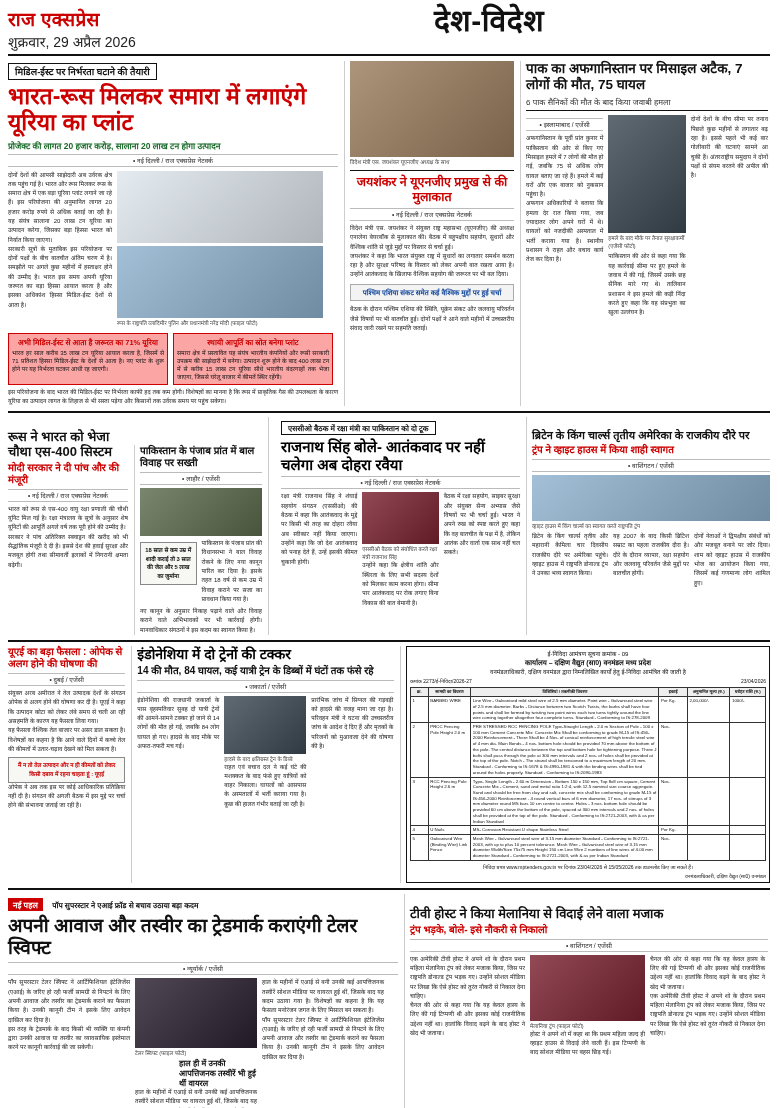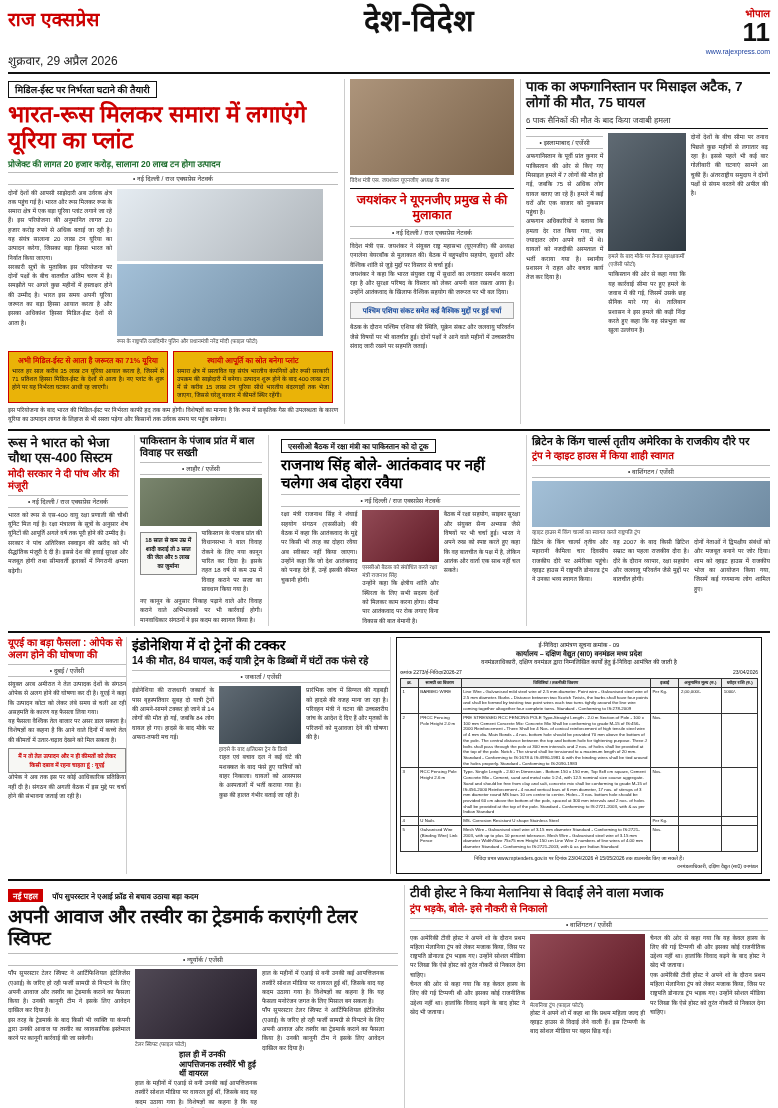--- a/index.html
+++ b/index.html
@@ -10,21 +10,21 @@
     font-family: "Liberation Sans", sans-serif;
     color:#111;
     overflow:hidden;
   }
   .page { width:778px; height:1108px; padding:6px 8px 4px 8px; position:relative; }
 
   
   .masthead { display:flex; align-items:flex-start; justify-content:space-between; border-bottom:2px solid #111; padding-bottom:3px; }
   .mh-left { width:200px; }
   .mh-logo { color:#c00; font-size:19px; font-weight:bold; letter-spacing:.3px; }
-  .mh-date { font-size:12px; margin-top:20px; color:#222; }
+  .mh-date { font-size:14px; margin-top:0; color:#222; }
   .mh-center { text-align:center; flex:1; }
   .mh-title { font-size:30px; font-weight:bold; letter-spacing:.5px; line-height:1; }
   .mh-right { width:140px; text-align:right; }
   .mh-city { color:#c00; font-size:10px; font-weight:bold; }
   .mh-pageno { font-size:26px; font-weight:bold; line-height:.95; }
   .mh-url { font-size:7px; color:#1a3f9e; margin-top:3px; }
 
   
   .kicker { display:inline-block; font-size:9.5px; font-weight:bold; border:1px solid #111; padding:1px 6px; }
   .byline { font-size:6.5px; color:#333; border-top:1px solid #bbb; border-bottom:1px solid #bbb; padding:1px 0; margin:3px 0; text-align:center; }
@@ -45,46 +45,46 @@
   .cap { font-size:5.5px; color:#444; padding-top:1px; }
 
   
   .top-band { display:flex; gap:6px; margin-top:5px; }
   .lead { width:330px; }
   .lead-head { color:#c00; font-size:23px; font-weight:bold; line-height:1.12; margin-top:4px; }
   .lead-sub { color:#1a6b2a; font-size:8.5px; font-weight:bold; margin-top:4px; }
   .lead-cols { display:flex; gap:5px; margin-top:4px; }
   .lead-col { width:104px; }
   .lead-photo-wrap { width:206px; }
-  .lead-box { border:1px solid #c00; background:#eab308; font-size:6px; padding:3px; margin-top:3px; text-align:justify; }
+  .lead-box { border:1px solid #c00; background:#fca5a5; font-size:6px; padding:3px; margin-top:3px; text-align:justify; }
   .lead-box b { display:block; color:#c00; font-size:7.5px; text-align:center; margin-bottom:2px; }
 
   .mid-col { width:170px; }
   .mid-head { color:#c00; font-size:12.5px; font-weight:bold; line-height:1.2; text-align:center; }
   .pull { border:1px solid #aaa; background:#f3f3f3; text-align:center; font-size:7px; font-weight:bold; color:#14489b; padding:3px; margin:4px 0; line-height:1.35; }
 
   .right-col { width:248px; }
   .rc-head { font-size:13.5px; font-weight:bold; line-height:1.2; }
   .rc-sub { font-size:8px; color:#333; margin-top:3px; border-bottom:1px solid #111; padding-bottom:3px; }
   .rc-flow { display:flex; gap:5px; margin-top:4px; }
 
   
   .band2 { display:flex; gap:6px; margin-top:5px; border-top:2px solid #111; padding-top:4px; }
   .b2-a { width:120px; }
   .b2-b { width:128px; }
   .b2-c { width:252px; }
   .b2-d { width:244px; }
-  .h-black { font-size:13px; font-weight:bold; line-height:1.18; }
+  .h-black { font-size:13px; font-weight:bold; line-height:1.18;margin-top:12px; }
   .h-red { color:#000000; font-size:15px; font-weight:bold; line-height:1.18; }
   .h-small { font-size:10px; font-weight:bold; line-height:1.2; }
   .cols2 { display:flex; gap:5px; }
   .cols3 { display:flex; gap:5px; }
 
   
-  .band3 { display:flex; gap:0; margin-top:5px; border-top:2px solid #111; padding-top:4px; }
+  .band3 { display:flex; gap:6px; margin-top:5px; border-top:2px solid #111; padding-top:4px; }
   .b3-a { width:118px; }
   .b3-b { width:264px; }
   .b3-c { width:372px; }
   .note-box { border:1px solid #888; background:#f7f7f4; font-size:5.8px; padding:3px; margin-top:3px; line-height:1.5; }
 
   
   .band4 { display:flex; gap:6px; margin-top:5px; border-top:2px solid #111; padding-top:4px; }
   .b4-a { width:390px; }
   .b4-b { width:364px; }
   .tag-red { display:inline-block; background:#c00; color:#fff; font-size:8px; font-weight:bold; padding:1px 5px; }
@@ -111,25 +111,20 @@
 <div class="page">
 
   <div class="masthead">
     <div class="mh-left">
       <div class="mh-logo">राज एक्सप्रेस</div>
       <div class="mh-date">शुक्रवार, 29 अप्रैल 2026</div>
     </div>
     <div class="mh-center">
       <div class="mh-title">देश-विदेश</div>
     </div>
-    <div class="mh-right">
-      <div class="mh-city">भोपाल</div>
-      <div class="mh-pageno">11</div>
-      <div class="mh-url">www.rajexpress.com</div>
-    </div>
   </div>
 
   <div class="top-band">
 
     <div class="lead">
       <div>
         <span class="kicker">मिडिल-ईस्ट पर निर्भरता घटाने की तैयारी</span>
       </div>
       <div class="lead-head">भारत-रूस मिलकर समारा में लगाएंगे यूरिया का प्लांट</div>
       <div class="lead-sub">प्रोजेक्ट की लागत 20 हजार करोड़, सालाना 20 लाख टन होगा उत्पादन</div>
@@ -196,21 +191,21 @@
   <div class="band2">
 
     <div class="b2-a">
       <div class="h-black">रूस ने भारत को भेजा चौथा एस-400 सिस्टम</div>
       <div class="h-small red" style="margin-top:2px;">मोदी सरकार ने दी पांच और की मंजूरी</div>
       <div class="byline">• नई दिल्ली / राज एक्सप्रेस नेटवर्क</div>
       <div class="body">भारत को रूस से एस-400 वायु रक्षा प्रणाली की चौथी यूनिट मिल गई है। रक्षा मंत्रालय के सूत्रों के अनुसार शेष यूनिटों की आपूर्ति अगले वर्ष तक पूरी होने की उम्मीद है।</div>
       <div class="body">सरकार ने पांच अतिरिक्त स्क्वाड्रन की खरीद को भी सैद्धांतिक मंजूरी दे दी है। इससे देश की हवाई सुरक्षा और मजबूत होगी तथा सीमावर्ती इलाकों में निगरानी क्षमता बढ़ेगी।</div>
     </div>
 
-    <div class="b2-b vr" style="padding-left:5px;">
+    <div class="b2-b vr" style="padding-left:5px;margin-top:28px;">
       <div class="h-small">पाकिस्तान के पंजाब प्रांत में बाल विवाह पर सख्ती</div>
       <div class="byline">• लाहौर / एजेंसी</div>
       <div class="photo green" style="height:48px;margin-bottom:3px;"></div>
       <div class="cols2">
         <div style="width:58px;">
           <div class="note-box bold center">18 साल से कम उम्र में शादी कराई तो 3 साल की जेल और 5 लाख का जुर्माना</div>
         </div>
         <div style="width:62px;">
           <div class="body">पाकिस्तान के पंजाब प्रांत की विधानसभा ने बाल विवाह रोकने के लिए नया कानून पारित कर दिया है। इसके तहत 18 वर्ष से कम उम्र में विवाह कराने पर सजा का प्रावधान किया गया है।</div>
         </div>

